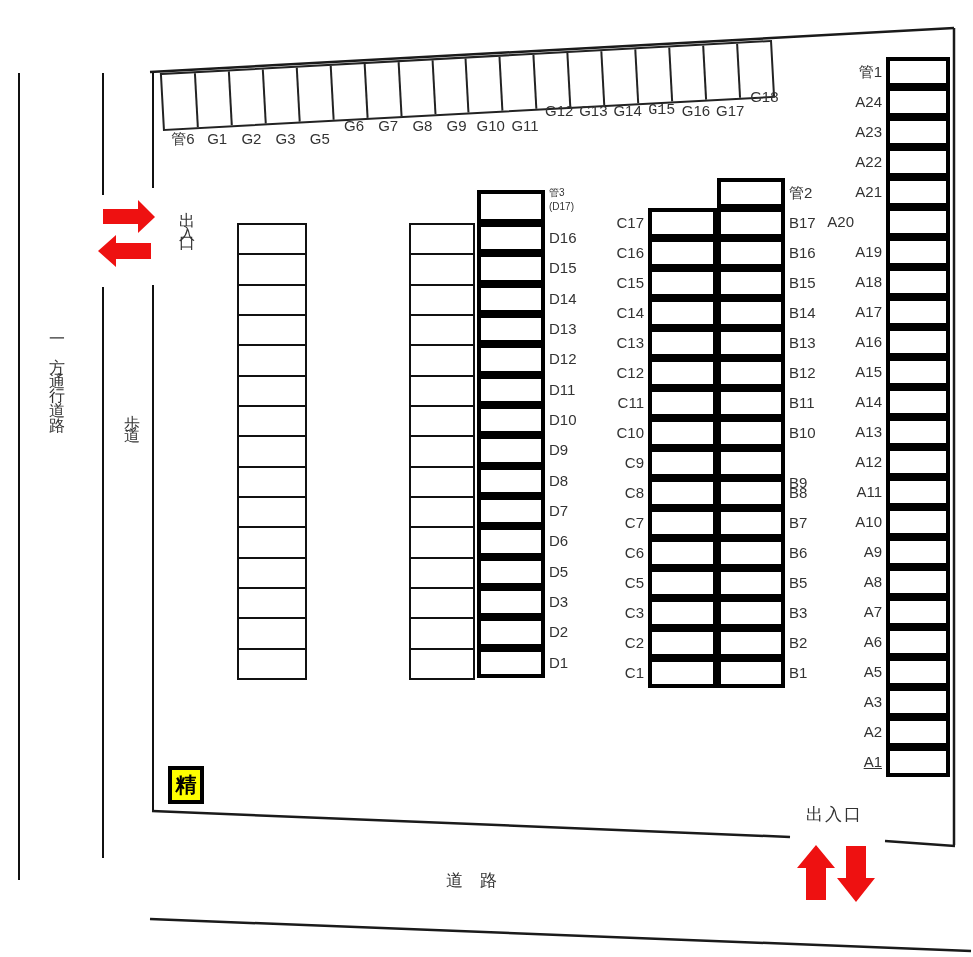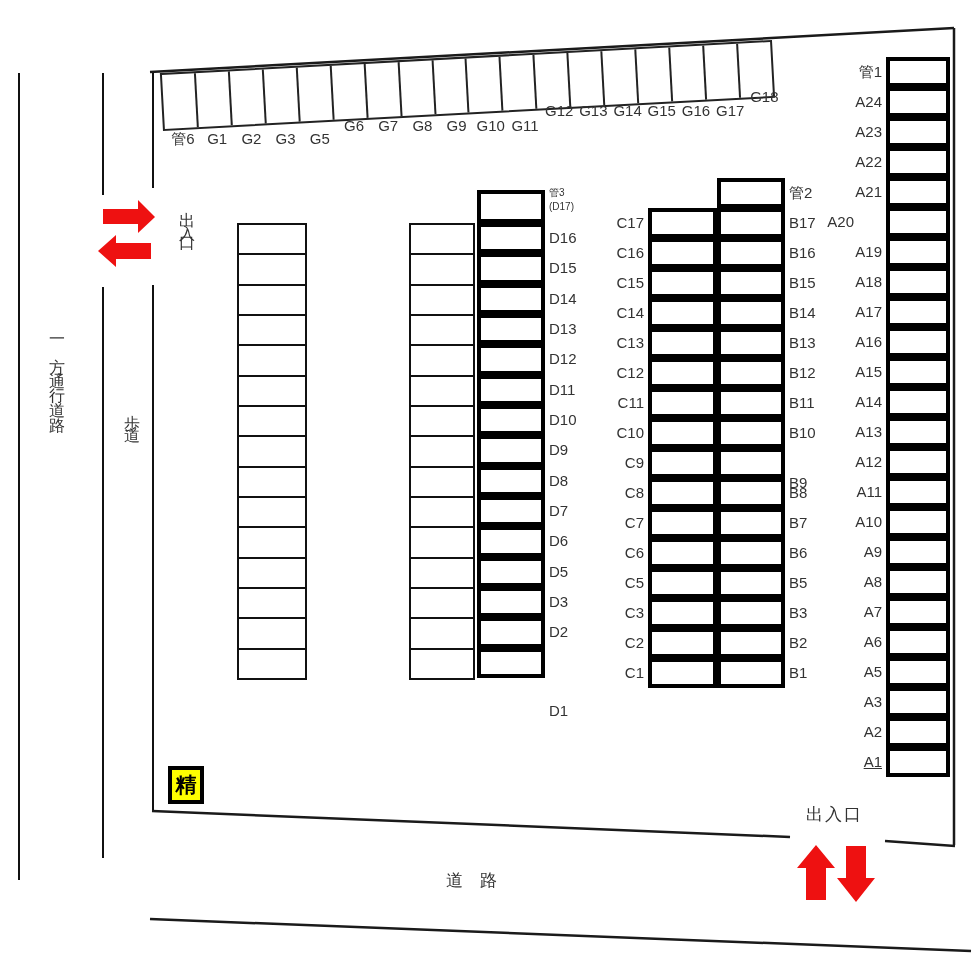--- a/index.html
+++ b/index.html
@@ -83,21 +83,21 @@
       <div class="g-label" style="position: absolute; left: 301.8px; top: 130px; width: 36px; height: 18px;">G5</div>
       <div class="g-label" style="position: absolute; left: 336px; top: 117px; width: 36px; height: 18px;">G6</div>
       <div class="g-label" style="position: absolute; left: 370.2px; top: 117px; width: 36px; height: 18px;">G7</div>
       <div class="g-label" style="position: absolute; left: 404.4px; top: 117px; width: 36px; height: 18px;">G8</div>
       <div class="g-label" style="position: absolute; left: 438.6px; top: 117px; width: 36px; height: 18px;">G9</div>
       <div class="g-label" style="position: absolute; left: 472.8px; top: 117px; width: 36px; height: 18px;">G10</div>
       <div class="g-label" style="position: absolute; left: 507px; top: 117px; width: 36px; height: 18px;">G11</div>
       <div class="g-label" style="position: absolute; left: 541.2px; top: 102px; width: 36px; height: 18px;">G12</div>
       <div class="g-label" style="position: absolute; left: 575.4px; top: 102px; width: 36px; height: 18px;">G13</div>
       <div class="g-label" style="position: absolute; left: 609.6px; top: 102px; width: 36px; height: 18px;">G14</div>
-      <div class="g-label" style="position: absolute; left: 643.8px; top: 102px; width: 36px; height: 18px;">G15</div>
+      <div class="g-label" style="position: absolute; left: 643.8px; top: 102px; width: 36px; height: 18px; font-family: Liberation Mono, monospace;">G15</div>
       <div class="g-label" style="position: absolute; left: 678px; top: 102px; width: 36px; height: 18px;">G16</div>
       <div class="g-label" style="position: absolute; left: 712.2px; top: 102px; width: 36px; height: 18px;">G17</div>
       <div class="g-label" style="position: absolute; left: 746.4px; top: 88px; width: 36px; height: 18px;">G18</div>
     </div>
 
   <div id="badge" style="background: rgb(255, 255, 0); border-color: rgb(0, 0, 0);">精</div>
 
   <div class="htext" style="left:806px;top:803px;letter-spacing:2px;">出入口</div>
   <div class="htext" style="left:446px;top:869px;">道　路</div>
 
@@ -172,21 +172,21 @@
     <div class="slot-label lab-l" style="position: absolute; left: 549px; top: 496px; width: 50px; height: 30px;">D7</div>
     <div class="thickbox" style="position: absolute; left: 477px; top: 526px; width: 68px; height: 31px;"></div>
     <div class="slot-label lab-l" style="position: absolute; left: 549px; top: 526px; width: 50px; height: 30px;">D6</div>
     <div class="thickbox" style="position: absolute; left: 477px; top: 557px; width: 68px; height: 30px;"></div>
     <div class="slot-label lab-l" style="position: absolute; left: 549px; top: 557px; width: 50px; height: 30px;">D5</div>
     <div class="thickbox" style="position: absolute; left: 477px; top: 587px; width: 68px; height: 30px;"></div>
     <div class="slot-label lab-l" style="position: absolute; left: 549px; top: 587px; width: 50px; height: 30px;">D3</div>
     <div class="thickbox" style="position: absolute; left: 477px; top: 617px; width: 68px; height: 31px;"></div>
     <div class="slot-label lab-l" style="position: absolute; left: 549px; top: 617px; width: 50px; height: 30px;">D2</div>
     <div class="thickbox" style="position: absolute; left: 477px; top: 648px; width: 68px; height: 30px;"></div>
-    <div class="slot-label lab-l" style="position: absolute; left: 549px; top: 648px; width: 50px; height: 30px; margin-top: 48px;">D1</div>
+    <div class="slot-label lab-l" style="position: absolute; left: 549px; top: 648px; width: 50px; height: 30px;">D1</div>
     <div class="thickbox" style="position: absolute; left: 648px; top: 208px; width: 69px; height: 30px;"></div>
     <div class="slot-label lab-r" style="position: absolute; left: 580px; top: 208px; width: 64px; height: 30px;">C17</div>
     <div class="thickbox" style="position: absolute; left: 648px; top: 238px; width: 69px; height: 30px;"></div>
     <div class="slot-label lab-r" style="position: absolute; left: 580px; top: 238px; width: 64px; height: 30px;">C16</div>
     <div class="thickbox" style="position: absolute; left: 648px; top: 268px; width: 69px; height: 30px;"></div>
     <div class="slot-label lab-r" style="position: absolute; left: 580px; top: 268px; width: 64px; height: 30px;">C15</div>
     <div class="thickbox" style="position: absolute; left: 648px; top: 298px; width: 69px; height: 30px;"></div>
     <div class="slot-label lab-r" style="position: absolute; left: 580px; top: 298px; width: 64px; height: 30px;">C14</div>
     <div class="thickbox" style="position: absolute; left: 648px; top: 328px; width: 69px; height: 30px;"></div>
     <div class="slot-label lab-r" style="position: absolute; left: 580px; top: 328px; width: 64px; height: 30px;">C13</div>

